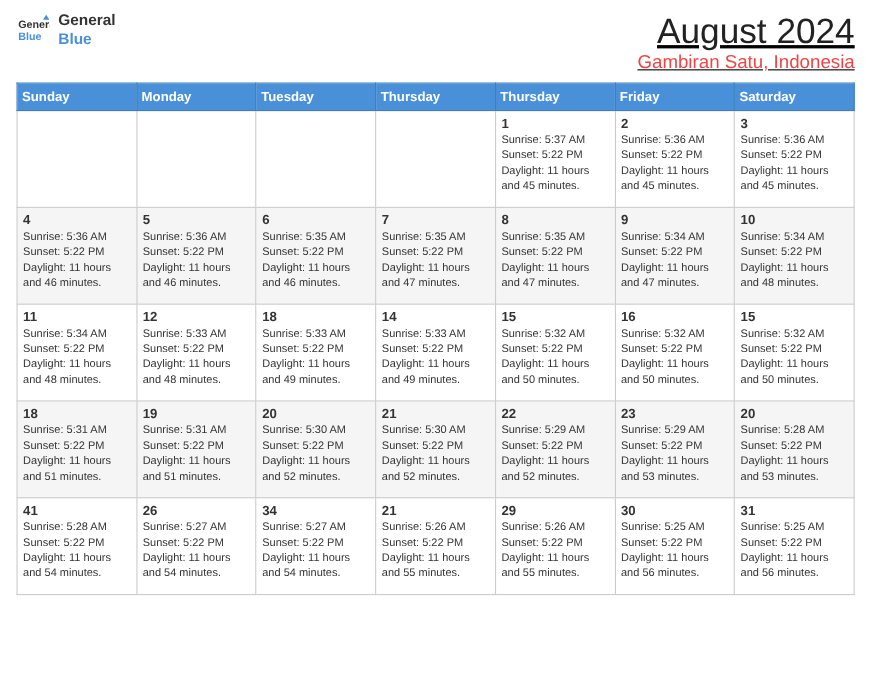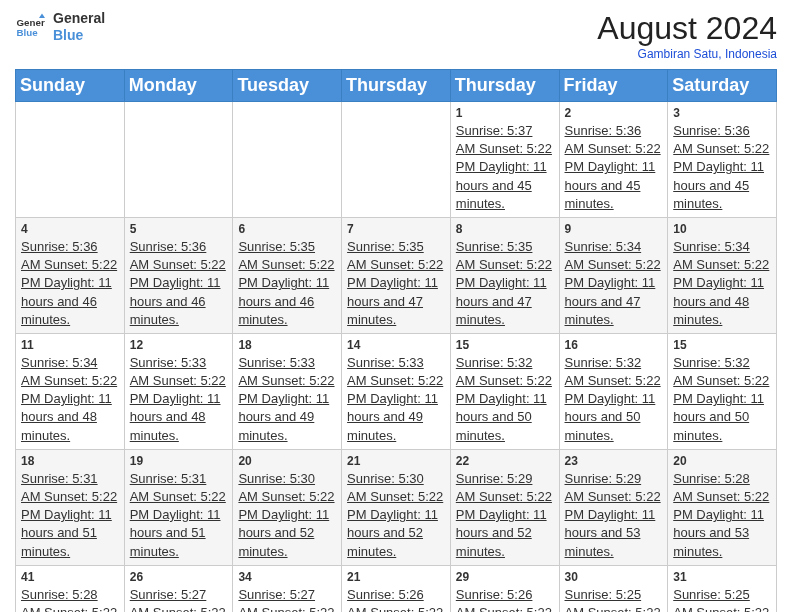--- a/index.html
+++ b/index.html
@@ -25,39 +25,40 @@
       display: flex;
       align-items: center;
       gap: 4px;
     }
     .logo-icon {
       width: 30px;
       height: 30px;
     }
     .title-block {
       text-align: right;
+      text-decoration: underline;
     }
     .month-year {
       font-size: 32px;
       font-weight: normal;
       color: #222;
     }
     .location {
-      font-size: 12px;
-      color: #1d4ed8;
+      font-size: 17px;
+      color: #ef4444;
     }
     .calendar {
       width: 100%;
       border-collapse: collapse;
       table-layout: fixed;
     }
     .calendar thead tr th {
       background: #4a90d9;
       color: #fff;
-      font-size: 18px;
+      font-size: 12px;
       font-weight: bold;
       padding: 5px 4px;
       text-align: left;
       border: 1px solid #3a7fc1;
     }
     .calendar tbody tr td {
       vertical-align: top;
       border: 1px solid #ccc;
       padding: 4px 5px;
       font-size: 10px;
@@ -68,24 +69,23 @@
     .calendar tbody tr:nth-child(even) td {
       background: #f5f5f5;
     }
     .day-num {
       font-size: 12px;
       font-weight: bold;
       display: block;
       margin-bottom: 2px;
     }
     .day-info {
-      font-size: 13px;
+      font-size: 10px;
       line-height: 1.4;
       color: #333;
-      text-decoration: underline;
     }
     .empty-cell {
       background: #fff !important;
     }
   </style>
 </head>
 <body>
 
 <div class="page">
   <div class="header">

